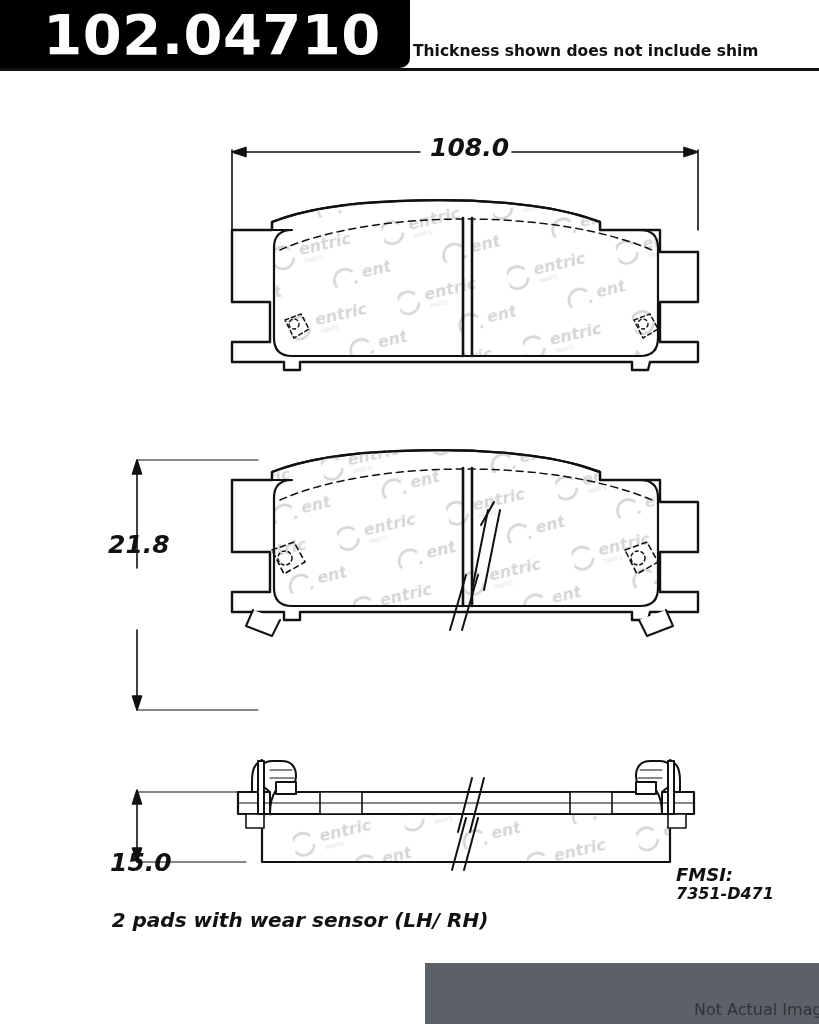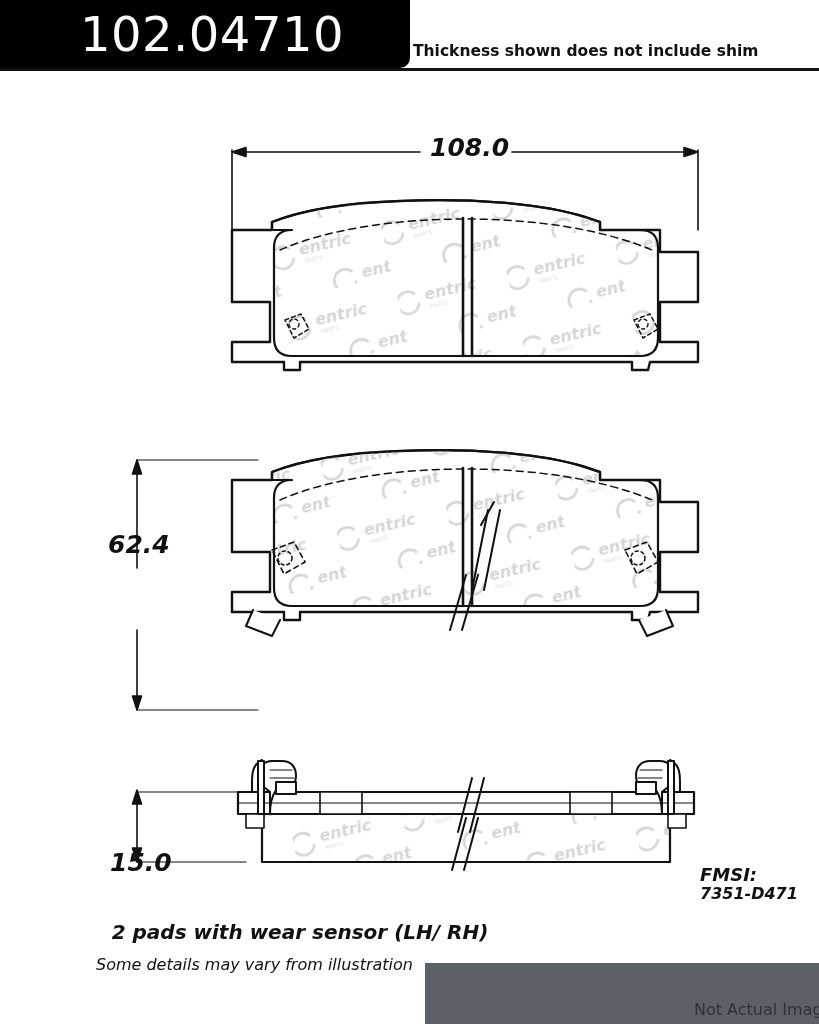--- a/index.html
+++ b/index.html
@@ -12,21 +12,21 @@
   .sheet{position:absolute;inset:0;}
 
   
   .hdr-banner{
     position:absolute;left:-14px;top:0;width:424px;height:68px;
     background:#000;border-radius:0 0 10px 0;
   }
   .hdr-partno{
     position:absolute;left:0;top:0;width:424px;height:68px;
     display:flex;align-items:center;justify-content:center;
-    color:#fdfdfb;font-size:48px;font-weight:400;letter-spacing:.5px;
+    color:#fdfdfb;font-size:56px;font-weight:700;letter-spacing:.5px;
     font-family:"DejaVu Sans", sans-serif;
   }
   .hdr-note{
     position:absolute;left:413px;top:42px;
     font-size:15.5px;font-weight:600;
     font-family:"DejaVu Sans", sans-serif;color:#111;white-space:nowrap;
   }
   .hdr-rule{
     position:absolute;left:0;top:68px;width:819px;height:2.5px;background:#111;
   }
@@ -39,29 +39,29 @@
   .dimlabel{
     position:absolute;font-family:"DejaVu Sans", sans-serif;
     font-weight:700;font-style:italic;color:#111;white-space:nowrap;
   }
   #dim-width{left:430px;top:133px;font-size:25px;}
   #dim-height{left:108px;top:530px;font-size:25px;}
   #dim-thick{left:110px;top:848px;font-size:25px;}
 
   .fmsi{
     position:absolute;left:676px;top:864px;
-    font-family:"DejaVu Sans", sans-serif;font-style:italic;color:#111;margin-left:24px;
+    font-family:"DejaVu Sans", sans-serif;font-style:italic;color:#111;
   }
   .fmsi .k{font-size:18px;font-weight:700;display:block;line-height:1.18;}
   .fmsi .v{font-size:16px;font-weight:600;display:block;line-height:1.18;}
 
   .caption{
     position:absolute;left:0;top:908px;width:600px;text-align:center;
     font-family:"DejaVu Sans", sans-serif;font-size:20px;
-    font-weight:700;font-style:italic;color:#111;margin-top:12px;
+    font-weight:700;font-style:italic;color:#111;
   }
 
   .disclaimer{
     position:absolute;left:96px;top:955px;
     font-family:"DejaVu Sans", sans-serif;font-size:16px;
     font-style:italic;color:#111;white-space:nowrap;
   }
 
   
   .ftr-banner{
@@ -279,27 +279,26 @@
         <line x1="484" y1="708" x2="470" y2="762" stroke="#111" stroke-width="2"></line>
         <line x1="466" y1="748" x2="452" y2="800" stroke="#111" stroke-width="2"></line>
         <line x1="478" y1="748" x2="464" y2="800" stroke="#111" stroke-width="2"></line>
       </g>
 
     </g>
   </svg>
   </div>
 
   <div class="dimlabel" id="dim-width">108.0</div>
-  <div class="dimlabel" id="dim-height">62.4</div>
+  <div class="dimlabel" id="dim-height">21.8</div>
   <div class="dimlabel" id="dim-thick">15.0</div>
 
   <div class="fmsi">
     <span class="k">FMSI:</span>
     <span class="v">7351-D471</span>
   </div>
 
   <div class="caption">2 pads with wear sensor (LH/ RH)</div>
-  <div class="disclaimer">Some details may vary from illustration</div>
 
   <div class="ftr-banner"></div>
   <div class="ftr-sub">Not Actual Image</div>
 
 </div>
 
 </body></html>

